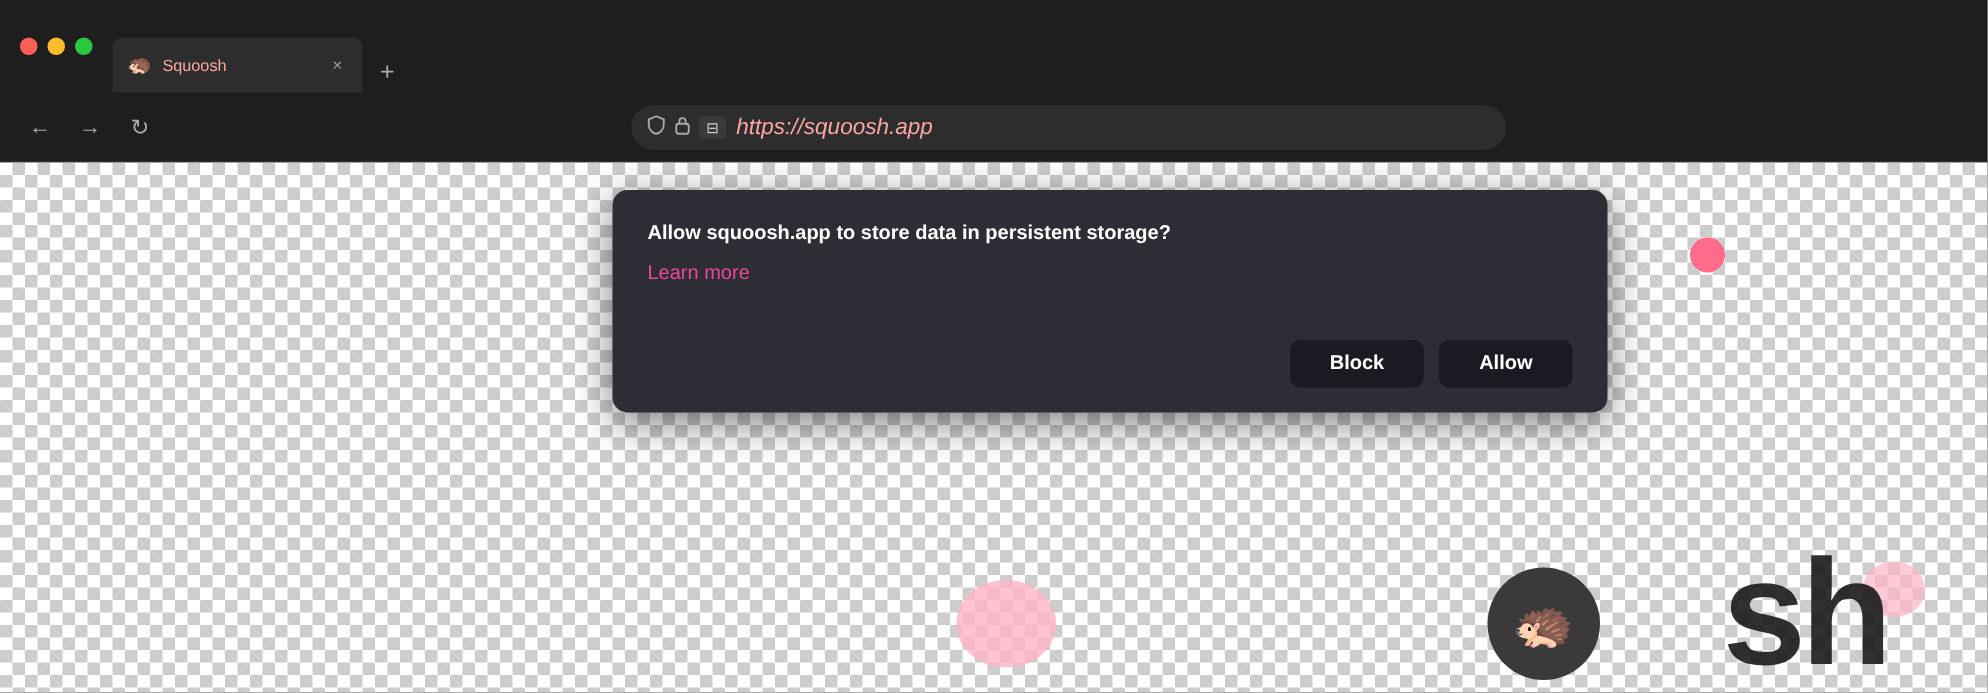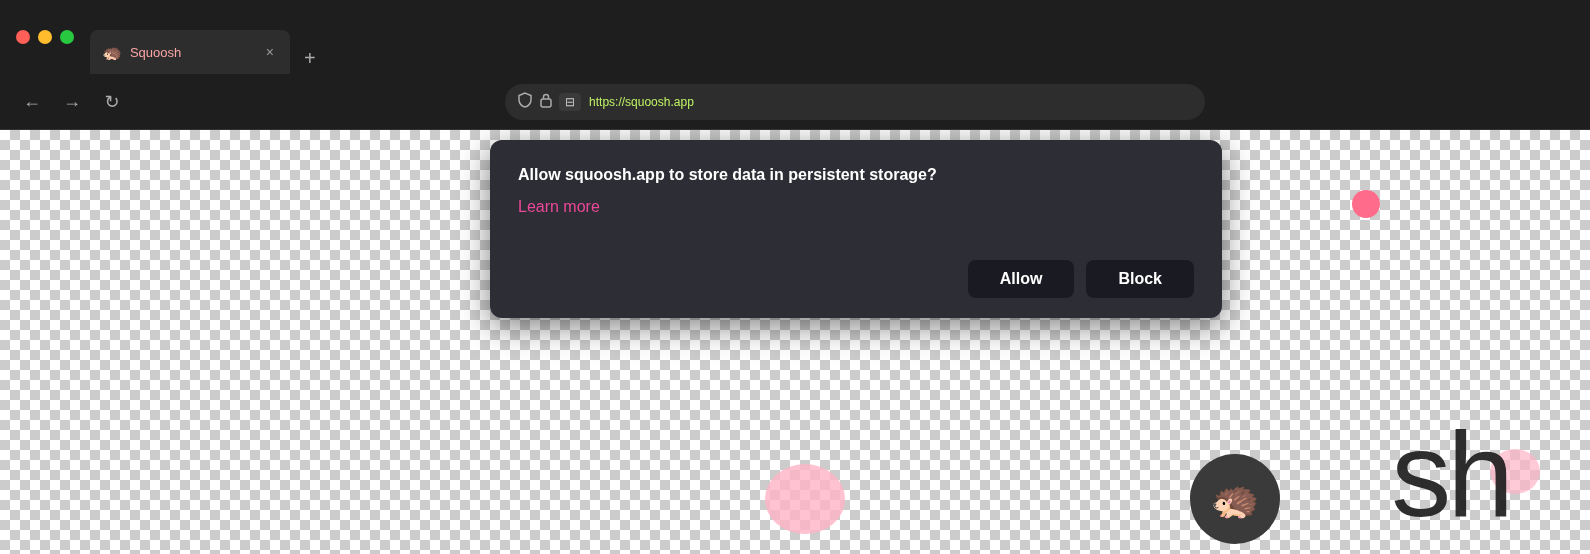--- a/index.html
+++ b/index.html
@@ -138,23 +138,24 @@
       background: #3a3a3a;
       border-radius: 4px;
       padding: 2px 6px;
       color: #ccc;
       font-size: 12px;
       display: flex;
       align-items: center;
     }
 
     .address-text {
-      color: #bef264;
-      font-size: 12px;
+      color: #fca5a5;
+      font-size: 18px;
       flex: 1;
+      font-style: italic;
     }
 
     
     .page-content {
       width: 100%;
       height: calc(554px - 74px - 56px);
       position: relative;
       background-color: #fff;
       background-image:
         linear-gradient(45deg, #ccc 25%, transparent 25%),
@@ -163,23 +164,23 @@
         linear-gradient(-45deg, transparent 75%, #ccc 75%);
       background-size: 20px 20px;
       background-position: 0 0, 0 10px, 10px -10px, -10px 0px;
       overflow: hidden;
     }
 
     
     .squoosh-text {
       position: absolute;
       right: 80px;
-      bottom: 20px;
+      bottom: 4px;
       font-size: 120px;
-      font-weight: 400;
+      font-weight: 700;
       color: #1a1a1a;
       letter-spacing: -4px;
       line-height: 1;
       opacity: 0.9;
     }
 
     
     .blob {
       position: absolute;
       border-radius: 50%;
@@ -222,23 +223,23 @@
       right: 310px;
       display: flex;
       align-items: center;
       justify-content: center;
       font-size: 40px;
     }
 
     
     .permission-popup {
       position: absolute;
-      top: 10px;
+      top: 22px;
       left: 490px;
-      width: 732px;
+      width: 796px;
       background: #2d2d35;
       border-radius: 12px;
       padding: 24px 28px 20px 28px;
       box-shadow: 0 8px 32px rgba(0,0,0,0.5);
       z-index: 10;
     }
 
     .popup-question {
       color: #ffffff;
       font-size: 16px;
@@ -335,18 +336,18 @@
   <div class="squoosh-text">sh</div>
 
   <div class="mascot-circle">
     <span>🦔</span>
   </div>
 
   <div class="permission-popup">
     <div class="popup-question">Allow squoosh.app to store data in persistent storage?</div>
     <a class="popup-learn-more" href="#">Learn more</a>
     <div class="popup-buttons">
+      <button class="popup-btn">Block</button>
       <button class="popup-btn">Allow</button>
-      <button class="popup-btn">Block</button>
     </div>
   </div>
 
 </div>
 
 </body></html>

